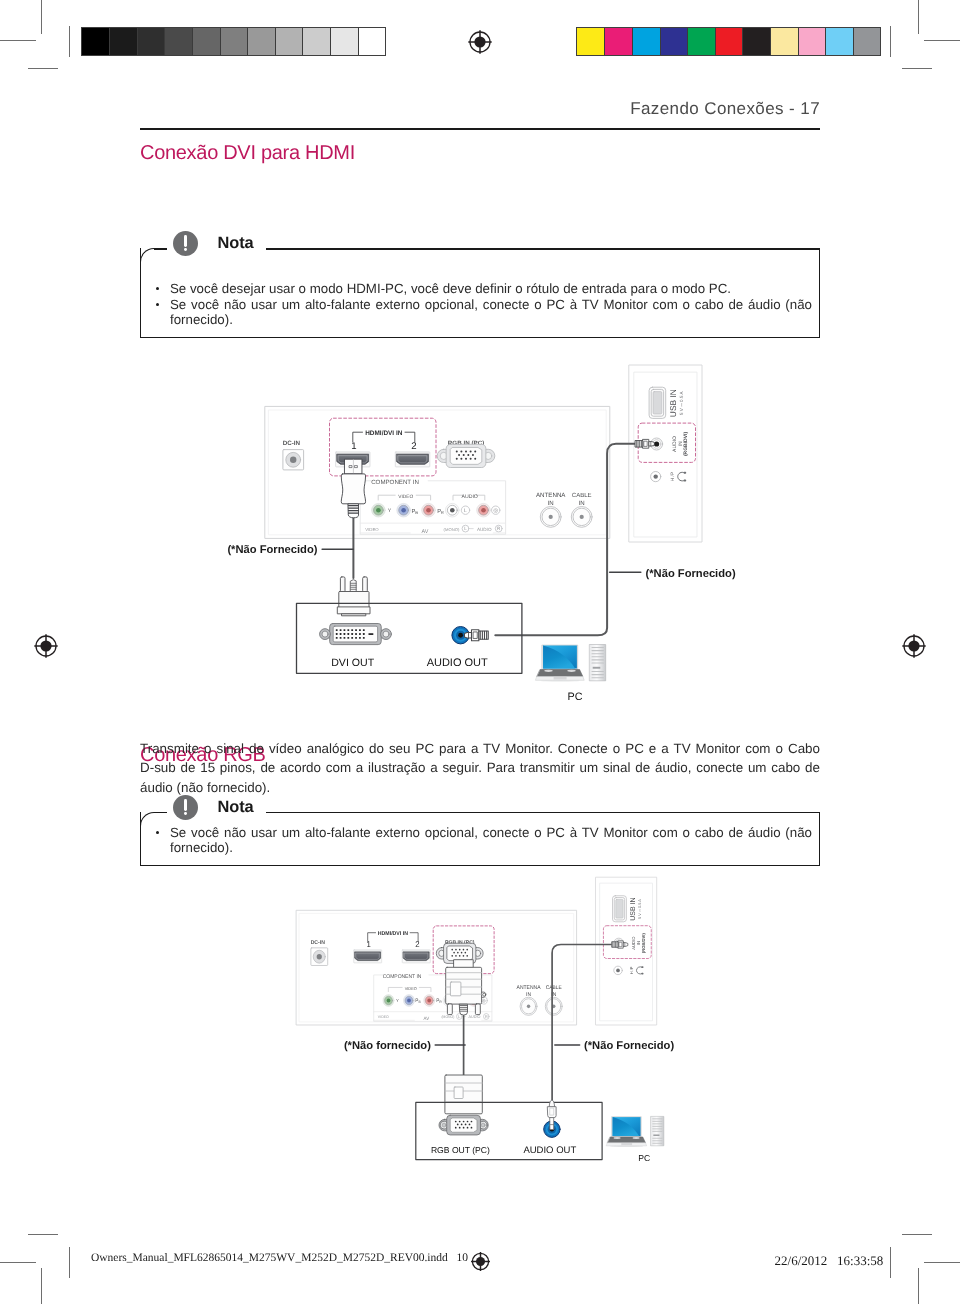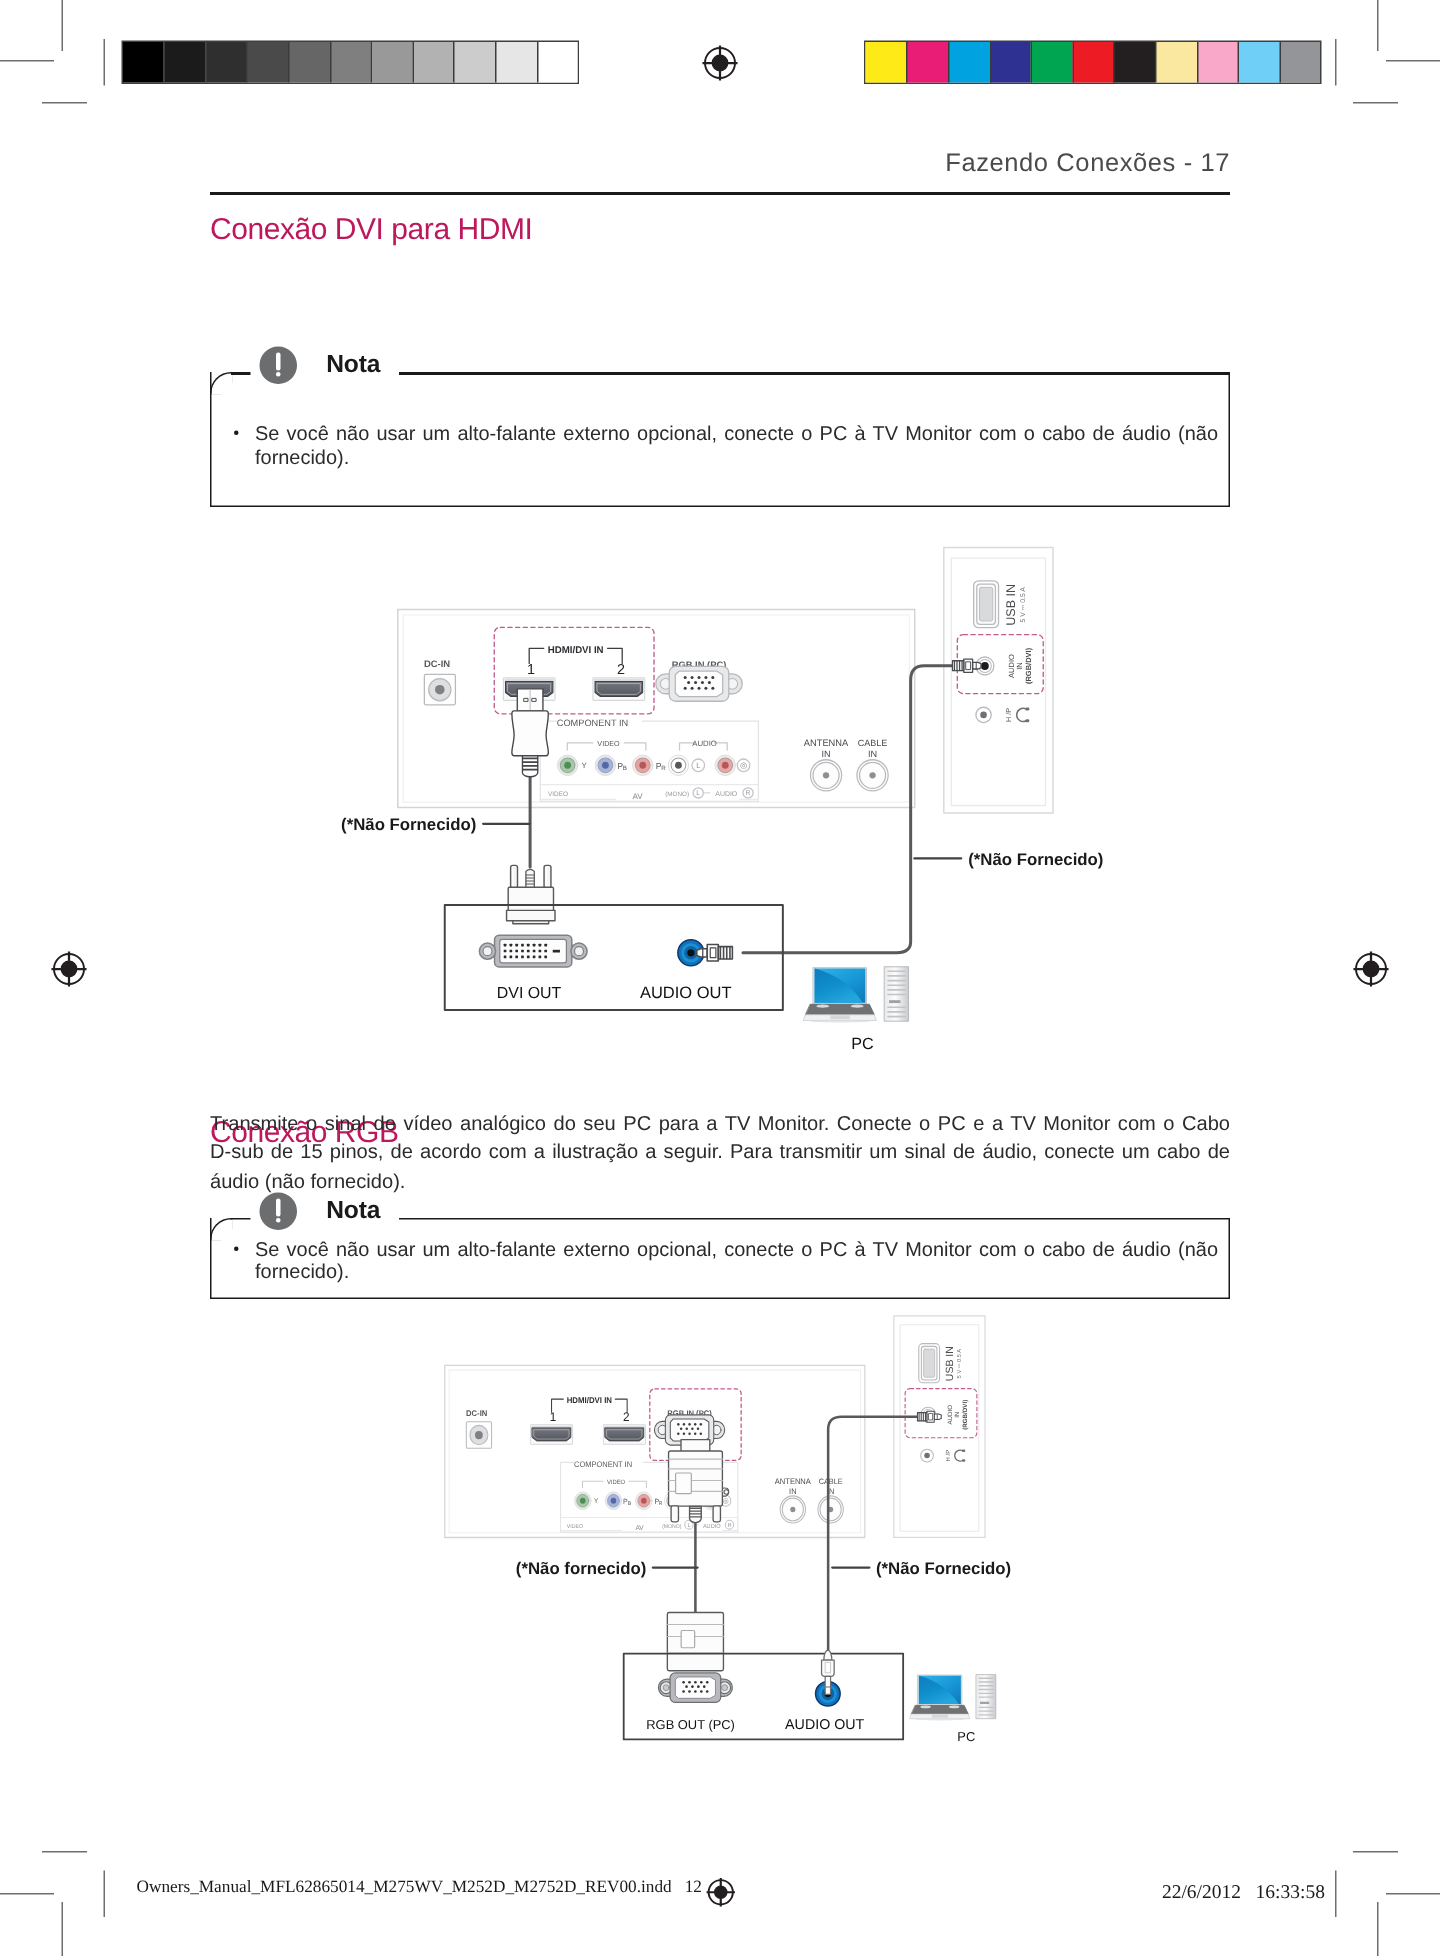--- a/index.html
+++ b/index.html
@@ -126,20 +126,21 @@
   <div class="h2" style="top:142px;">Conexão DVI para HDMI</div>
 
   <div>
     <div class="notebox" style="left:140.4px;top:248.1px;width:679.6px;height:90px;"></div>
     <div class="notecorner" style="left:140.4px;top:248.1px;"></div>
     <div class="noteline" style="left:154.4px;top:248.1px;width:12.2px;"></div>
     <div class="noteicon" style="left:173.3px;top:230.9px;"></div>
     <div class="notetitle" style="left:217.5px;top:233.9px;">Nota</div>
     <div class="noteline" style="left:266.3px;top:248.1px;width:553.7px;"></div>
     <div class="notelist" style="left:152px;top:281.2px;width:660px;" id="note1-list">
+        <div class="li">Se você desejar usar o modo HDMI-PC, você deve definir o rótulo de entrada para o modo PC.</div>
         <div class="li">Se você não usar um alto-falante externo opcional, conecte o PC à TV Monitor com o cabo de áudio (não fornecido).</div>
       </div>
   </div>
 
   <svg class="abs" style="left:0px;top:0px;pointer-events:none;" width="960" height="1304" viewBox="0 0 960 1304">
     <defs>
       <linearGradient id="scr1" x1="0" y1="0" x2="0.9" y2="1">
         <stop offset="0%" stop-color="#2fb4e9"></stop>
           <stop offset="50%" stop-color="#1a9ad8"></stop>
           <stop offset="100%" stop-color="#0d7cbd"></stop>
@@ -617,16 +618,16 @@
     <div class="notecorner" style="left:140.4px;top:811.7px;"></div>
     <div class="noteline" style="left:154.4px;top:811.7px;width:12.2px;"></div>
     <div class="noteicon" style="left:173.3px;top:794.9px;"></div>
     <div class="notetitle" style="left:217.5px;top:797.9px;">Nota</div>
     <div class="noteline" style="left:266.3px;top:811.7px;width:553.7px;"></div>
     <div class="notelist" style="left:152px;top:824.5px;width:660px;" id="note2-list">
         <div class="li">Se você não usar um alto-falante externo opcional, conecte o PC à TV Monitor com o cabo de áudio (não fornecido).</div>
       </div>
   </div>
 
-  <div class="footer" style="left:91px;top:1252px;">Owners_Manual_MFL62865014_M275WV_M252D_M2752D_REV00.indd   12</div>
+  <div class="footer" style="left:91px;top:1252px;">Owners_Manual_MFL62865014_M275WV_M252D_M2752D_REV00.indd   10</div>
   <div class="footer" style="left:774.6px;top:1253px;font-size:13px;">22/6/2012   16:33:58</div>
 
 </div>
 
 </body></html>

